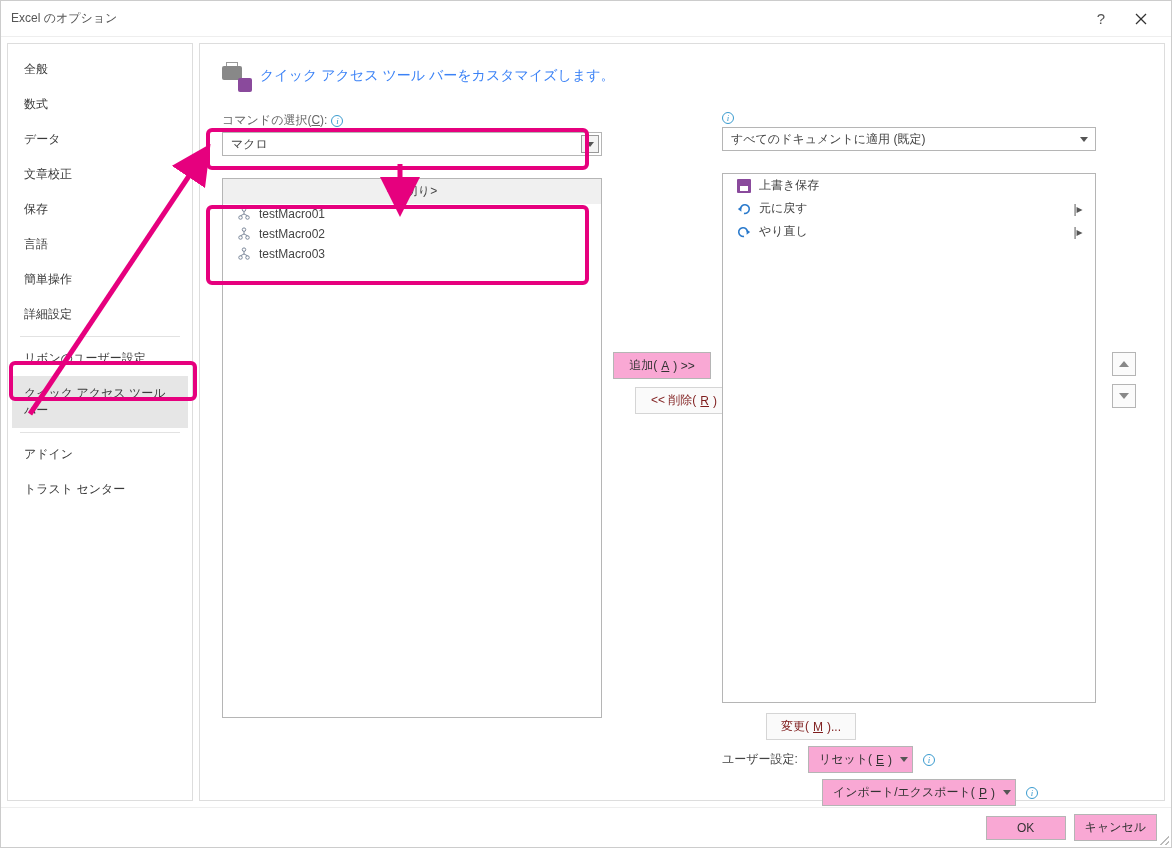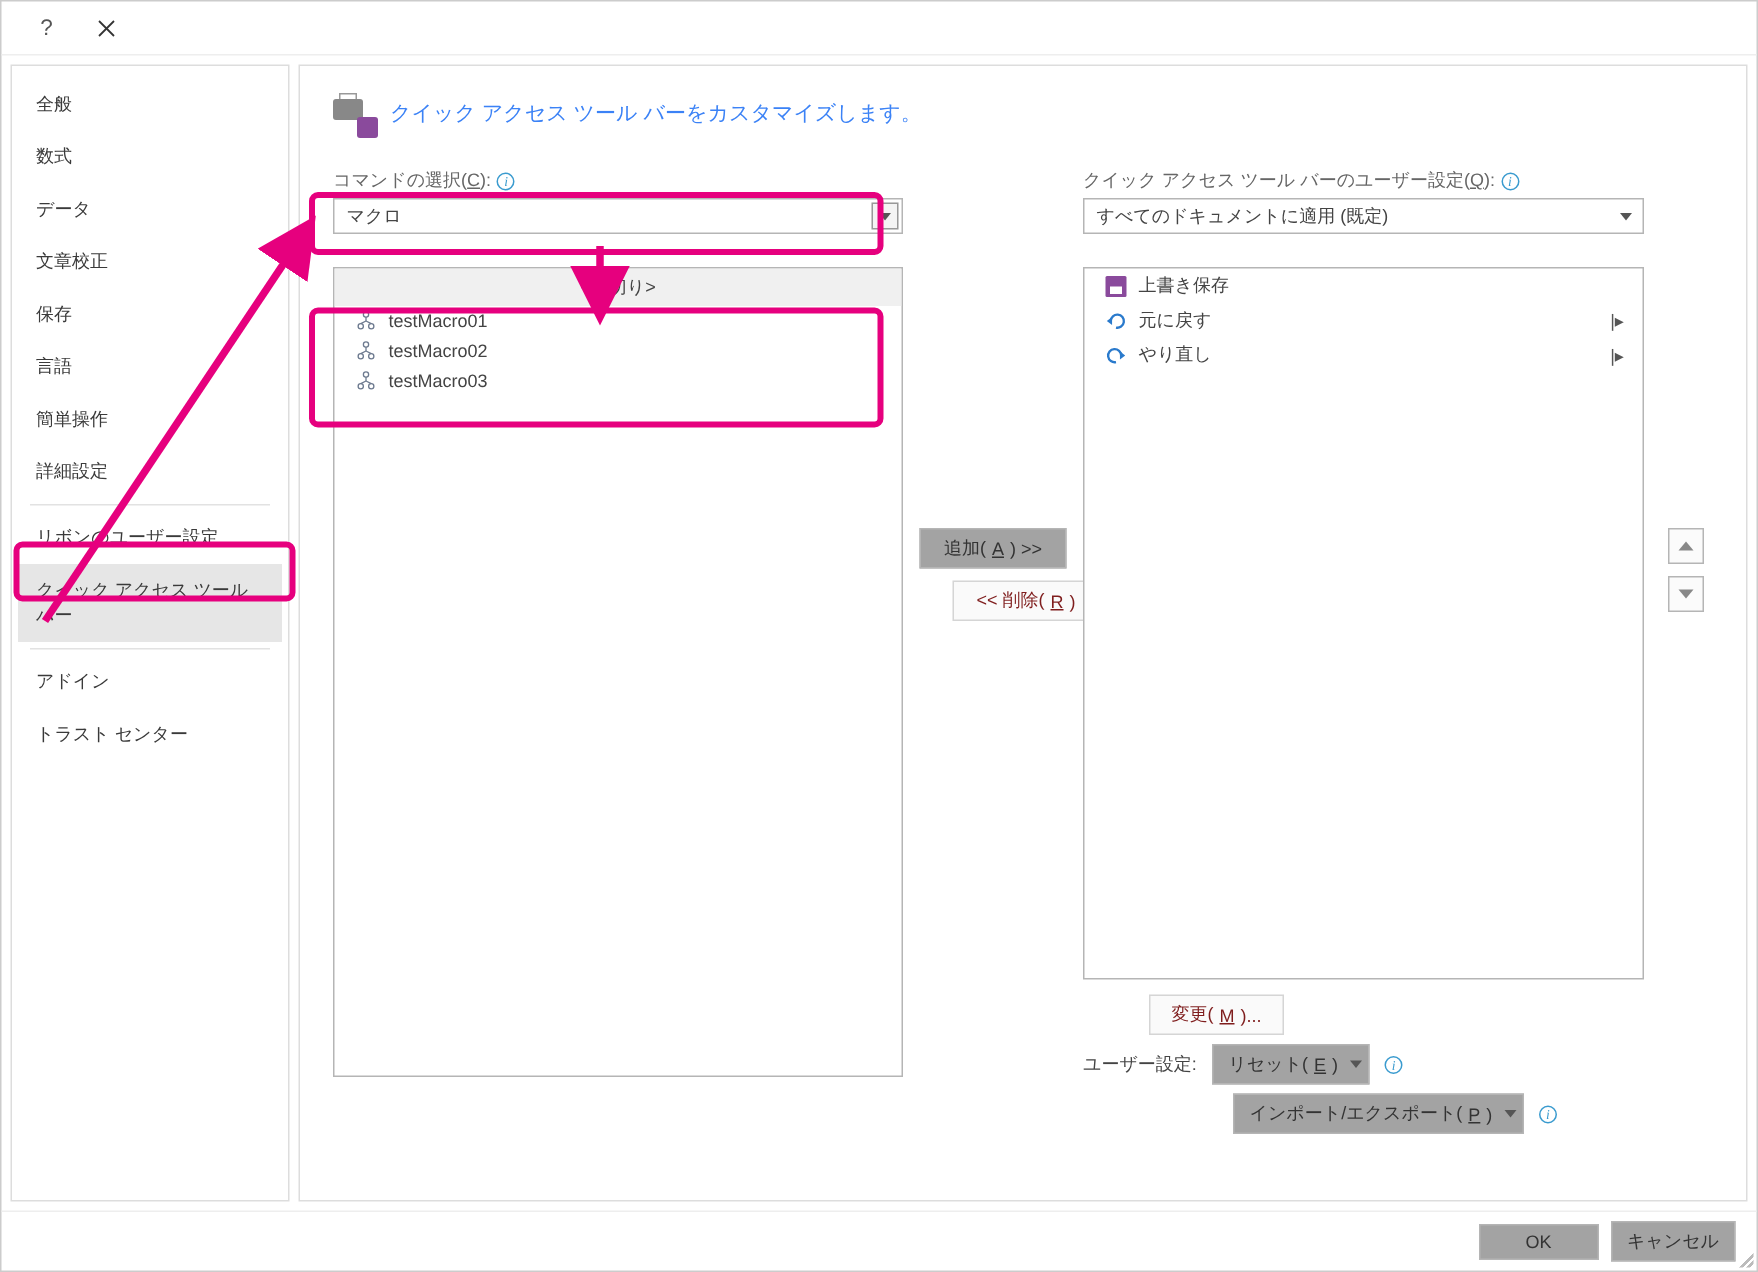--- a/index.html
+++ b/index.html
@@ -167,21 +167,21 @@
     border-right: 4px solid transparent;
     border-top: 5px solid #555;
   }
 
   .cmd-list, .qat-list {
     border: 1px solid #b5b5b5;
     background: #fff;
     overflow: auto;
   }
   .cmd-list { height: 540px; margin-top: 22px; }
-  .qat-list { height: 475px; margin-top: 22px; }
+  .qat-list { height: 530px; margin-top: 22px; }
   .list-row {
     display: flex;
     align-items: center;
     gap: 8px;
     padding: 3px 10px 3px 14px;
   }
   .list-row.sep-head {
     background: #f0f0f0;
     justify-content: center;
     font-weight: normal;
@@ -211,21 +211,21 @@
   .undo-icon svg, .redo-icon svg { width: 14px; height: 14px; }
   .overflow-arrow {
     width: 14px; height: 14px;
     display: flex; align-items: center; justify-content: center;
     color: #555;
     font-size: 12px;
   }
 
   .btn {
     border: 1px solid #b5b5b5;
-    background: #a3a3a3;
+    background: #f9a8d4;
     padding: 4px 10px;
     min-height: 24px;
     display: inline-flex;
     align-items: center;
     justify-content: center;
     gap: 4px;
     color: #333;
   }
   .btn.disabled {
     color: #7f1d1d;
@@ -309,20 +309,21 @@
     pointer-events: none;
     overflow: visible;
   }
 </style>
 </head>
 <body>
 
 <div class="window">
 
   <div class="titlebar">
+    <div class="title">Excel のオプション</div>
     <div class="tb-btn">
       <span style="font-size:15px;">?</span>
     </div>
     <div class="tb-btn">
       <svg width="12" height="12" viewBox="0 0 12 12">
         <line x1="1" y1="1" x2="11" y2="11" stroke="#333" stroke-width="1.2"></line>
         <line x1="11" y1="1" x2="1" y2="11" stroke="#333" stroke-width="1.2"></line>
       </svg>
     </div>
   </div>
@@ -420,23 +421,20 @@
           </div>
           <div class="btn disabled">
             <span>&lt;&lt; 削除(</span>
               <span class="underline">R</span>
               <span>)</span>
           </div>
         </div>
 
         <div class="col-right">
           <div class="field-label">
-            <span>
-              <span>クイック アクセス ツール バーのユーザー設定(</span><span class="underline">Q</span><span>):</span>
-            </span>
             <span class="info-icon">i</span>
           </div>
           <div class="dropdown">
             <span class="dd-value">すべてのドキュメントに適用 (既定)</span>
             <span class="dd-arrow">
                 <span class="dd-caret"></span>
               </span>
           </div>
 
           <div class="qat-list">

